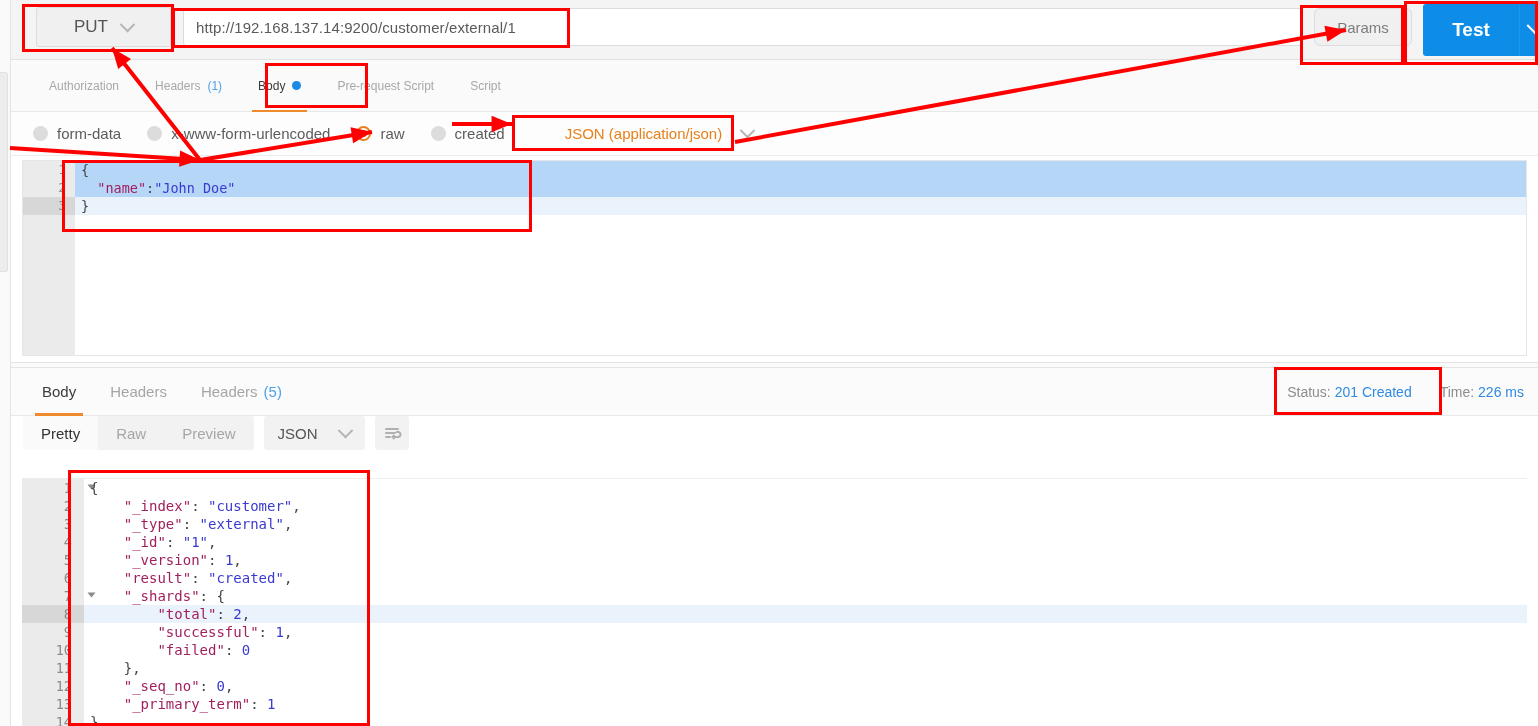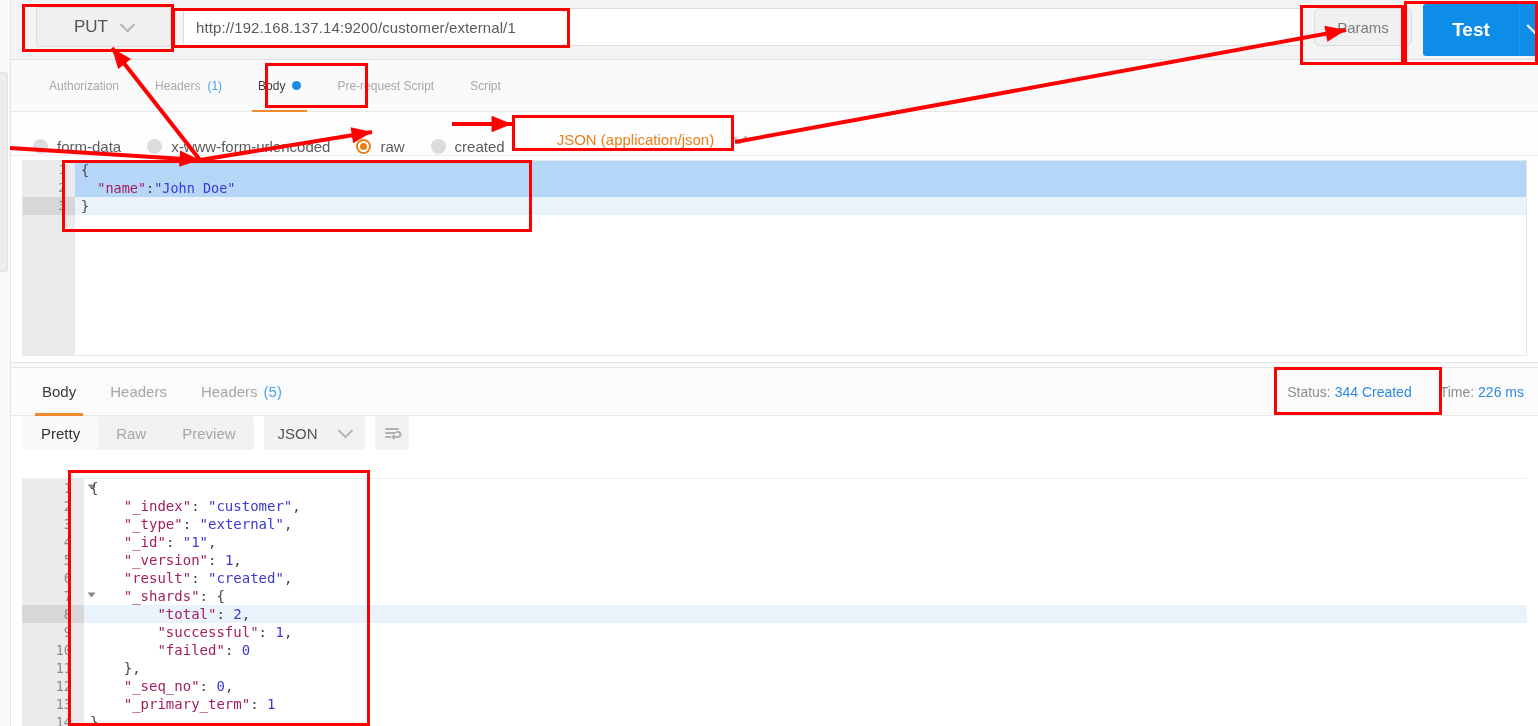--- a/index.html
+++ b/index.html
@@ -84,21 +84,21 @@
     content:""; position:absolute; left:12px; right:12px; bottom:0;
     height:2px; background:#ef8b2c;
   }
   .tab-count { color:#4ea3e8; }
   .tab-dot { width:9px; height:9px; border-radius:50%; background:#1a8ae5; display:inline-block; }
 
   
   .body-type-row {
     position:absolute; left:11px; top:112px; width:1527px; height:44px;
     background:#fdfdfd; border-bottom:1px solid #ececec;
-    display:flex; align-items:flex-end; padding-left:22px; gap:8px;
+    display:flex; align-items:center; padding-left:22px; gap:16px;
   }
   .radio-opt { display:flex; align-items:center; gap:9px; margin-right:26px; color:#5c5c5c; font-size:15px; }
   .radio {
     width:15px; height:15px; border-radius:50%; background:#dcdcdc;
     display:inline-block; position:relative;
   }
   .radio.on { background:#fff; border:2px solid #e8801a; }
   .radio.on::after {
     content:""; position:absolute; left:2px; top:2px; width:7px; height:7px;
     border-radius:50%; background:#f07d12;
@@ -302,21 +302,21 @@
           <span>Headers</span>
         </div>
         <div class="resp-tab">
           <span>Headers</span>
           <span class="tab-count">(5)</span>
         </div>
       </div>
     <div class="resp-meta">
       <div class="meta-item">
         <span>Status:</span>
-        <span class="meta-val">344 Created</span>
+        <span class="meta-val">201 Created</span>
       </div>
       <div class="meta-item">
         <span>Time:</span>
         <span class="meta-val">226 ms</span>
       </div>
     </div>
   </div>
 
   <div class="resp-toolbar">
     <div class="seg-group" id="view-modes">

